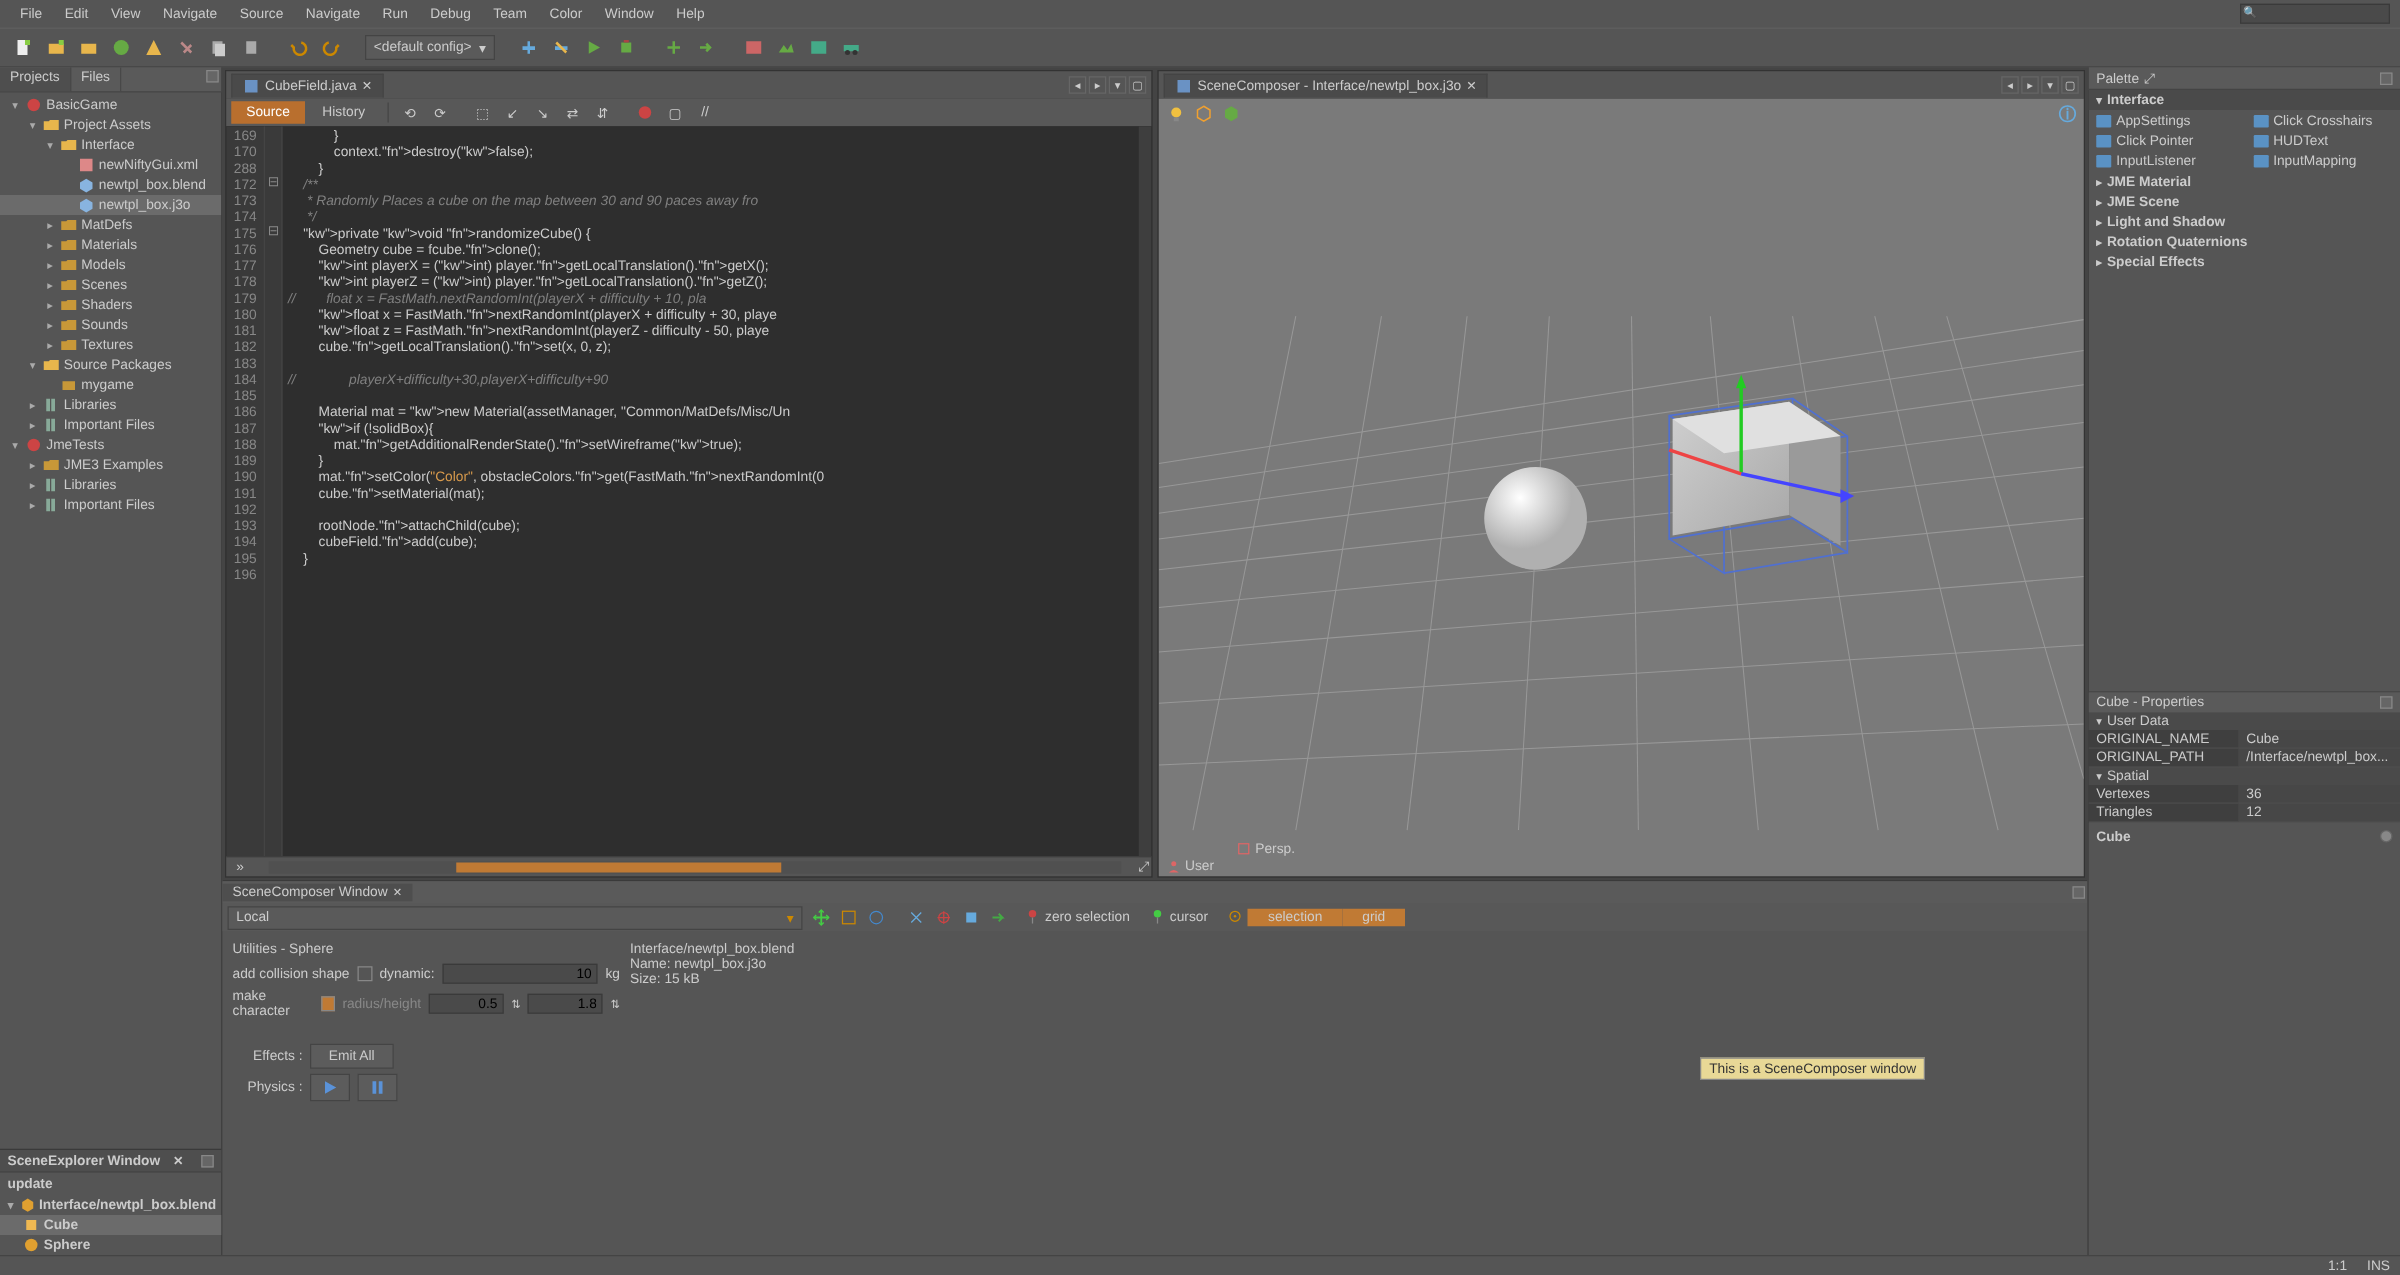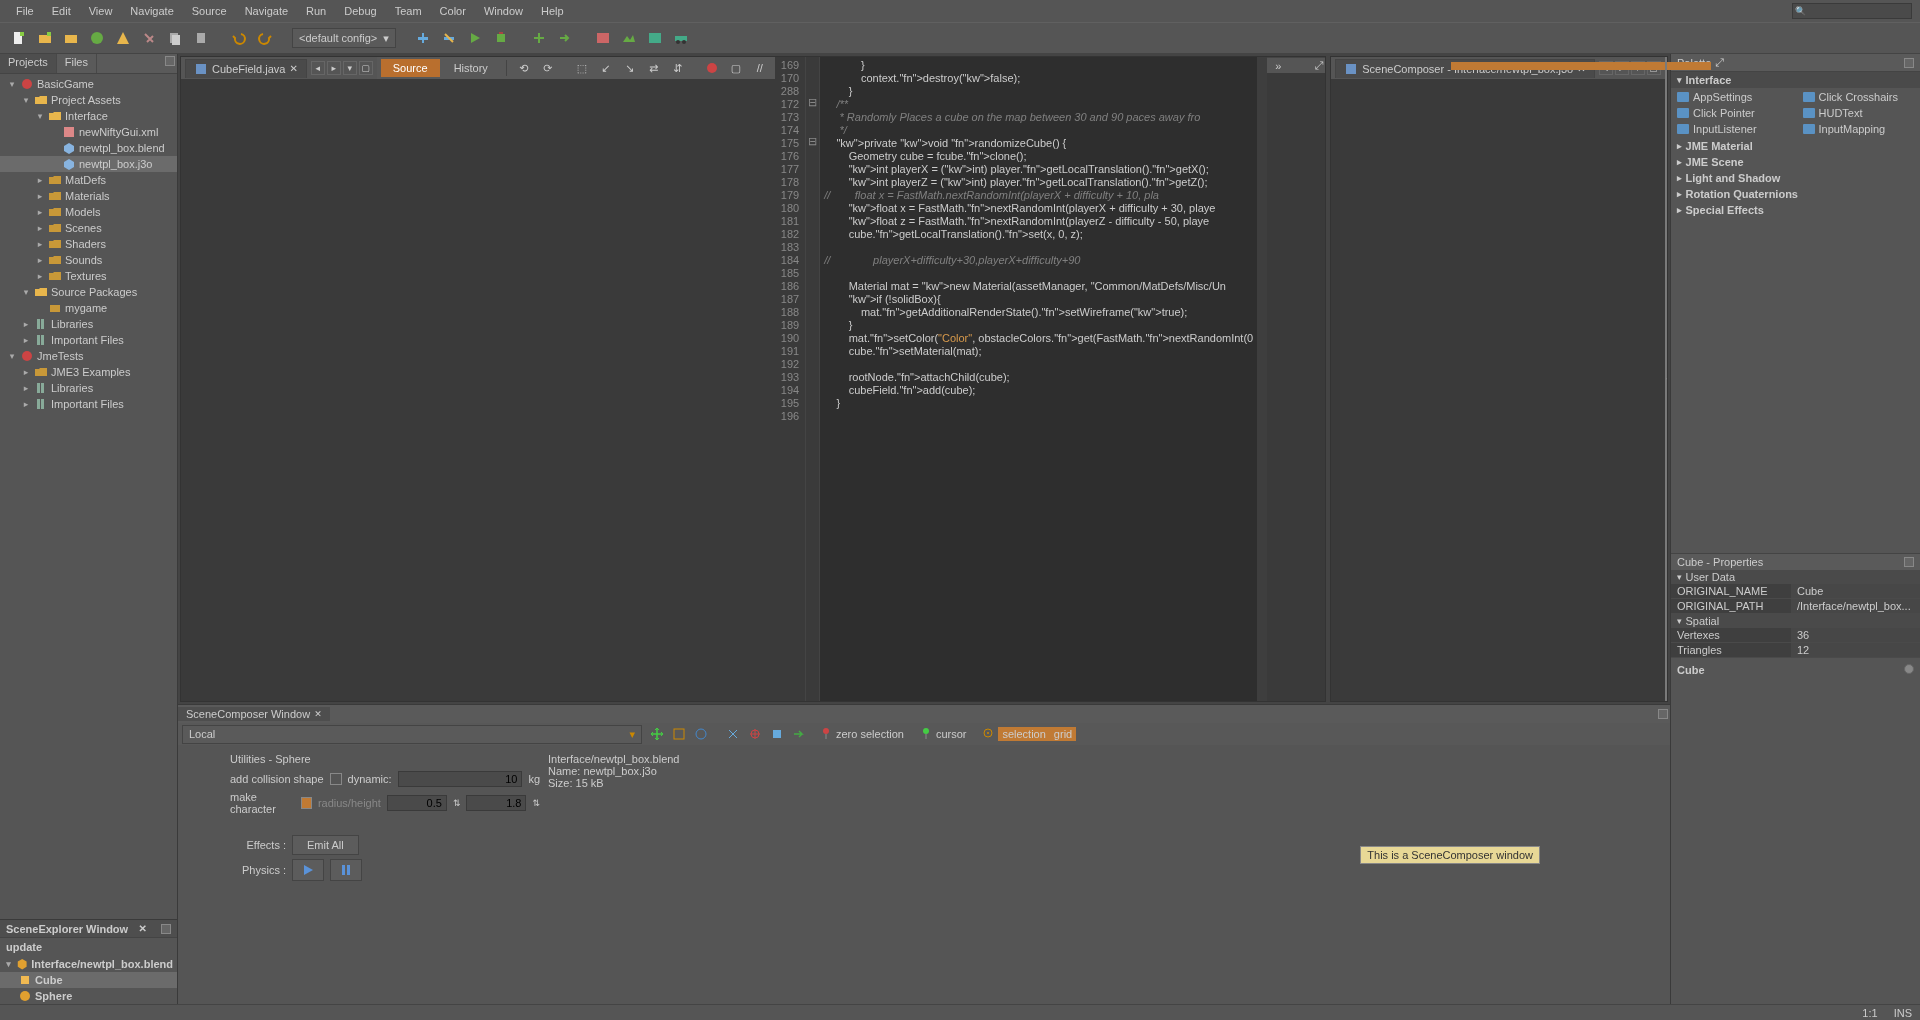--- a/index.html
+++ b/index.html
@@ -20,21 +20,21 @@
 .pane-header { background: #5a5a5a; padding: 2px 6px; display: flex; justify-content: space-between; align-items: center; border-bottom: 1px solid #444; height: 18px; }
 .minbtn { width: 10px; height: 10px; border: 1px solid #888; background: #666; cursor:pointer; }
 .tree { padding: 2px 0; overflow: auto; flex: 1; }
 .tree-item { display: flex; align-items: center; padding: 1px 4px; cursor: pointer; white-space: nowrap; gap: 3px; }
 .tree-item.selected { background: #6b6b6b; }
 .tree-item .indent { display: inline-block; }
 .twist { width: 10px; display: inline-flex; justify-content: center; color: #aaa; font-size: 9px; }
 .ticon { width: 14px; height: 14px; display: inline-flex; align-items: center; justify-content: center; }
 .center { flex: 1; display: flex; flex-direction: column; }
 .editors { flex: 1; display: flex; gap: 4px; background: #444; padding: 2px; }
-.editor { flex: 1; background: #3a3a3a; display: flex; border: 1px solid #333; }
+.editor { flex: 1; background: #3a3a3a; display: flex; flex-direction: column; border: 1px solid #333; }
 .editor-tabs { background: #555; display: flex; align-items: center; height: 22px; padding: 0 4px; gap: 4px; }
 .editor-tab { background: #4a4a4a; padding: 2px 8px; display: flex; align-items: center; gap: 4px; border: 1px solid #444; border-bottom: none; cursor:pointer; }
 .editor-tab .close { font-size: 10px; cursor: pointer; }
 .nav-buttons { margin-left: auto; display: flex; gap: 2px; }
 .nav-buttons .nb { width: 14px; height: 14px; border: 1px solid #666; background: #555; display: flex; align-items: center; justify-content: center; font-size: 9px; cursor:pointer; }
 .code-toolbar { background: #585858; display: flex; align-items: center; height: 22px; padding: 0 4px; gap: 2px; }
 .src-btn { padding: 3px 12px; background: #b96f2e; color: #fff; cursor:pointer; }
 .hist-btn { padding: 3px 12px; cursor:pointer; }
 .code-area { flex: 1; display: flex; background: #2e2e2e; font-family: Consolas, monospace; font-size: 12px; overflow: hidden; position: relative; }
 .gutter { background: #3a3a3a; color: #888; text-align: right; padding: 2px 6px; line-height: 13px; border-right: 1px solid #444; }
@@ -53,23 +53,23 @@
 .vp-info { position: absolute; top: 4px; right: 6px; z-index: 5; }
 .vp-bottom { position: absolute; bottom: 2px; left: 6px; display: flex; gap: 18px; z-index: 5; font-size: 10px; align-items:center;}
 .grid-svg { position: absolute; inset: 0; width: 100%; height: 100%; }
 .bottom-panel { height: 300px; background: #555; border-top: 1px solid #3a3a3a; display: flex; flex-direction: column; }
 .bottom-tab-row { display: flex; height: 18px; background: #5a5a5a; align-items:center; }
 .bottom-tab { padding: 1px 8px; background: #4e4e4e; display:flex; align-items:center; gap:4px;}
 .bottom-bar { display: flex; align-items: center; height: 22px; padding: 0 4px; gap: 6px; background: #585858; }
 .local-combo { flex: 0 0 460px; background: #5a5a5a; border: 1px solid #444; padding: 2px 6px; display:flex; justify-content:space-between; align-items:center;}
 .scene-tools { display: flex; gap: 4px; align-items: center; }
 .st-btn { width: 18px; height: 18px; display:flex; align-items:center; justify-content:center; cursor:pointer;}
-.sel-btn { background: #c07a34; padding: 1px 4px; cursor:pointer;}
+.sel-btn { background: #c07a34; padding: 1px 16px; cursor:pointer;}
 .bottom-content { flex: 1; display: flex; gap: 8px; padding: 8px; position: relative; }
-.util-col { width: 310px; margin-left: 44px; }
+.util-col { width: 310px; }
 .util-title { color: #ccc; margin-bottom: 6px; }
 .util-row { display: flex; align-items: center; gap: 6px; margin: 4px 0; }
 .chk { width: 12px; height: 12px; border: 1px solid #888; display:inline-block;}
 .chk.on { background: #c07a34; }
 .numfield { background: #4a4a4a; border: 1px solid #3a3a3a; padding: 1px 4px; text-align: right; width: 60px; }
 .btn3d { background: #5c5c5c; border: 1px solid #444; padding: 3px 14px; cursor:pointer; }
 .play-btn { width: 32px; height: 22px; background: #5c5c5c; border: 1px solid #444; display:flex; align-items:center; justify-content:center; cursor:pointer;}
 .info-col { flex: 1; }
 .tooltip { position: absolute; right: 130px; bottom: 140px; background: #e8d896; color: #333; padding: 2px 6px; border: 1px solid #888; }
 .right-pane { width: 250px; background: #555; border-left: 1px solid #3a3a3a; display: flex; flex-direction: column; }

